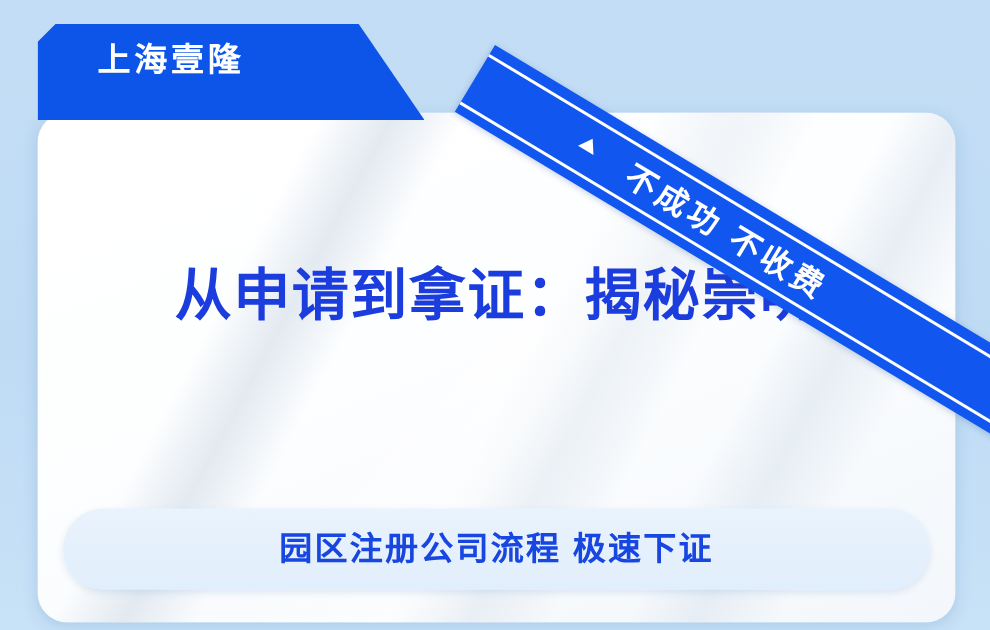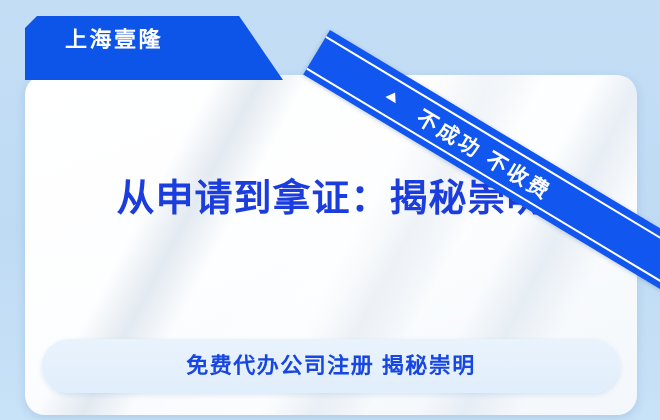--- a/index.html
+++ b/index.html
@@ -187,21 +187,21 @@
 <div id="banner">
 
   <div class="card">
     <div class="card-sheen"></div>
 
     <div class="title-wrap">
       <span class="title-line">从申请到拿证：揭秘崇明</span>
     </div>
 
     <div class="subbar">
-      <span class="subbar-text">免费代办公司注册 揭秘崇明</span>
+      <span class="subbar-text">园区注册公司流程 极速下证</span>
     </div>
   </div>
 
   <div class="tab"></div>
   <div class="tab-inner">
     <span class="tab-label">上海壹隆</span>
   </div>
 
   <div class="ribbon">
     <div class="ribbon-rule top"></div>

